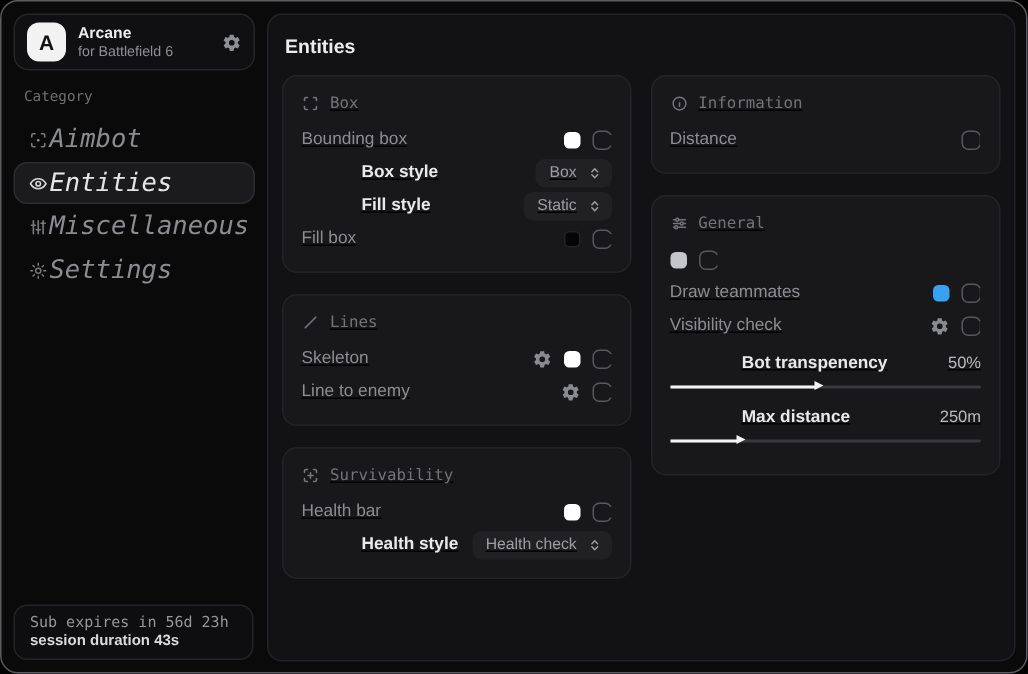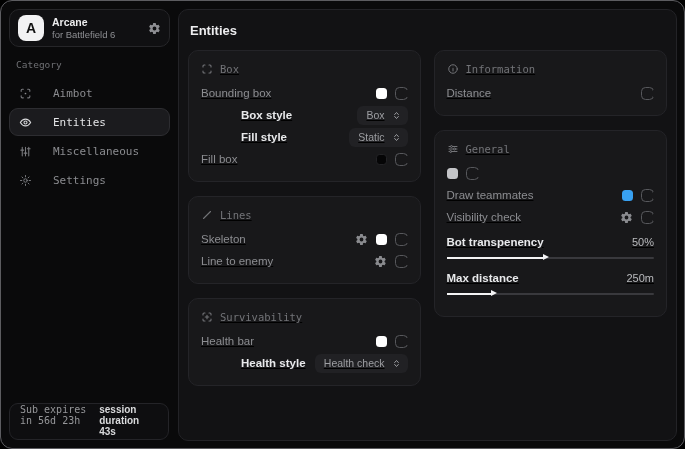--- a/index.html
+++ b/index.html
@@ -14,29 +14,29 @@
                display:flex; align-items:center; gap:8px; padding:0 8px; }
   .logo-badge { width:26px; height:26px; border-radius:8px; background:#f2f2f3;
                 display:flex; align-items:center; justify-content:center;
                 color:#111; font-weight:700; font-size:14px; }
   .logo-text { flex:1; line-height:1.25; }
   .logo-title { color:#ededee; font-size:10.5px; font-weight:700; }
   .logo-sub { color:#8e8f93; font-size:9.5px; }
   .icon-btn { color:#8e8f93; display:flex; align-items:center; }
   .cat-label { color:#6f7074; font-size:9.5px; margin:12px 0 9px 7px;
                font-family:"DejaVu Sans Mono", monospace; }
-  .nav-item { height:28px; display:flex; align-items:center; gap:21px; padding:0 9px;
+  .nav-item { height:28px; display:flex; align-items:center; gap:1px; padding:0 9px;
               border:1px solid transparent; border-radius:9px; margin-bottom:1px;
-              color:#8b8c90; font-size:11px; font-family:"DejaVu Sans Mono", monospace; }
+              color:#8b8c90; font-size:17px; font-family:"DejaVu Sans Mono", monospace;font-style:italic; }
   .nav-item svg { stroke:#797a7e; }
   .nav-item.active { background:#1b1b1e; border-color:#2d2d31; color:#e4e5e7; }
   .nav-item.active svg { stroke:#d4d5d7; }
   .sub-card { position:absolute; left:8px; right:9px; bottom:8px; height:37px;
               border:1px solid #242428; border-radius:9px; background:#0e0e10;
-              display:flex; flex-direction:row; justify-content:center; padding:0 10px; gap:1px; }
+              display:flex; flex-direction:column; justify-content:center; padding:0 10px; gap:1px; }
   .sub-line1 { color:#96979a; font-size:10px; font-family:"DejaVu Sans Mono", monospace; }
   .sub-line2 { color:#d9dadc; font-size:10px; font-weight:700; }
 
   
   .main { position:absolute; left:177px; top:8px; right:7px; bottom:7px;
           background:#121214; border:1px solid #232327; border-radius:10px;
           padding:13px 9px; }
   .page-title { color:#ededef; font-size:13px; font-weight:700; margin-left:2px; }
   .columns { display:flex; gap:13px; margin-top:12px; }
   .col { display:flex; flex-direction:column; gap:14px; }
@@ -58,21 +58,21 @@
               border-radius:4.5px; }
   .checkbox::after { content:''; position:absolute; right:-2.5px; top:2px; bottom:2px;
                      width:3px; background:#18181a; }
   .gear-mini { display:flex; align-items:center; color:#8a8b8f; }
   .select { display:flex; align-items:center; gap:7px; background:#212124;
             border-radius:6px; height:19px; padding:0 7px 0 9px;
             color:#9d9ea2; font-size:10.5px; }
   .select svg { stroke:#9d9ea2; }
 
   .slider-group { margin-top:5px; margin-bottom:7px; }
-  .slider-head { display:flex; align-items:center; height:18px; }
+  .slider-head { display:flex; align-items:center; height:18px;margin-left:48px; }
   .slider-label { flex:1; font-size:11.5px; color:#e8e9eb; font-weight:700; }
   .slider-value { font-size:11px; color:#b9babd; }
   .slider { position:relative; height:9px; margin-top:2px; }
   .slider-track { position:absolute; left:0; right:0; top:3.5px; height:2px;
                   background:#39393d; border-radius:1px; }
   .slider-fill { position:absolute; left:0; top:3.5px; height:2px; background:#f4f4f5; }
   .slider-thumb { position:absolute; right:-5px; top:-2.5px; width:0; height:0;
                   border-left:6px solid #f4f4f5;
                   border-top:3.5px solid transparent; border-bottom:3.5px solid transparent; }
   svg { display:block; }

